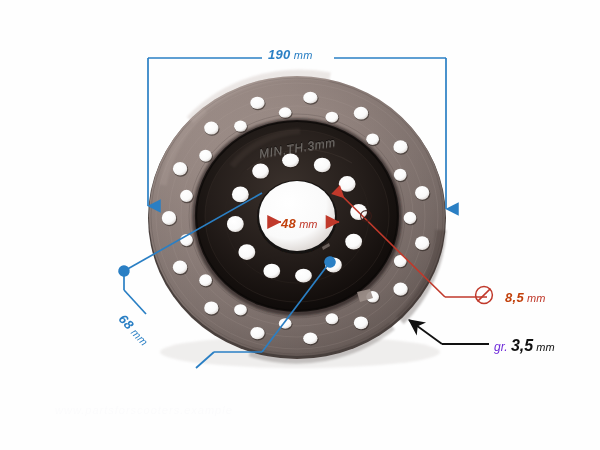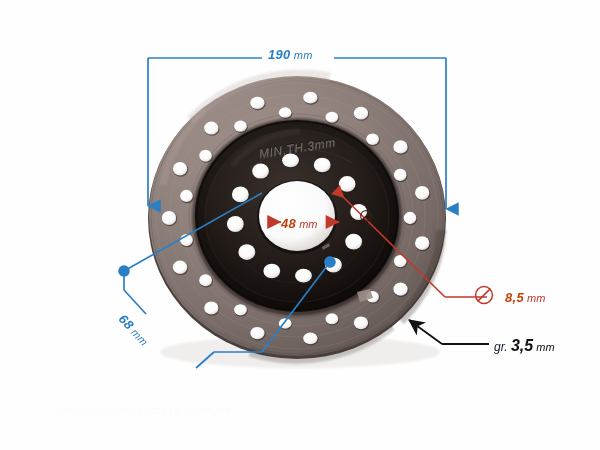--- a/index.html
+++ b/index.html
@@ -60,21 +60,21 @@
     font-weight:normal;
   }
   #lbl-48{
     left:281px;top:214px;
   }
   #lbl-85{
     left:505px;top:288px;
   }
   
   .blk-pre{
-    color:#0f172a;font-size:12px;font-weight:normal;
+    color:#6d28d9;font-size:12px;font-weight:normal;
   }
   .blk-num{
     color:#111;font-size:16px;font-weight:bold;
   }
   .blk-unit{
     color:#111;font-size:11px;font-weight:normal;
   }
   #lbl-gr{
     left:494px;top:337px;
   }

